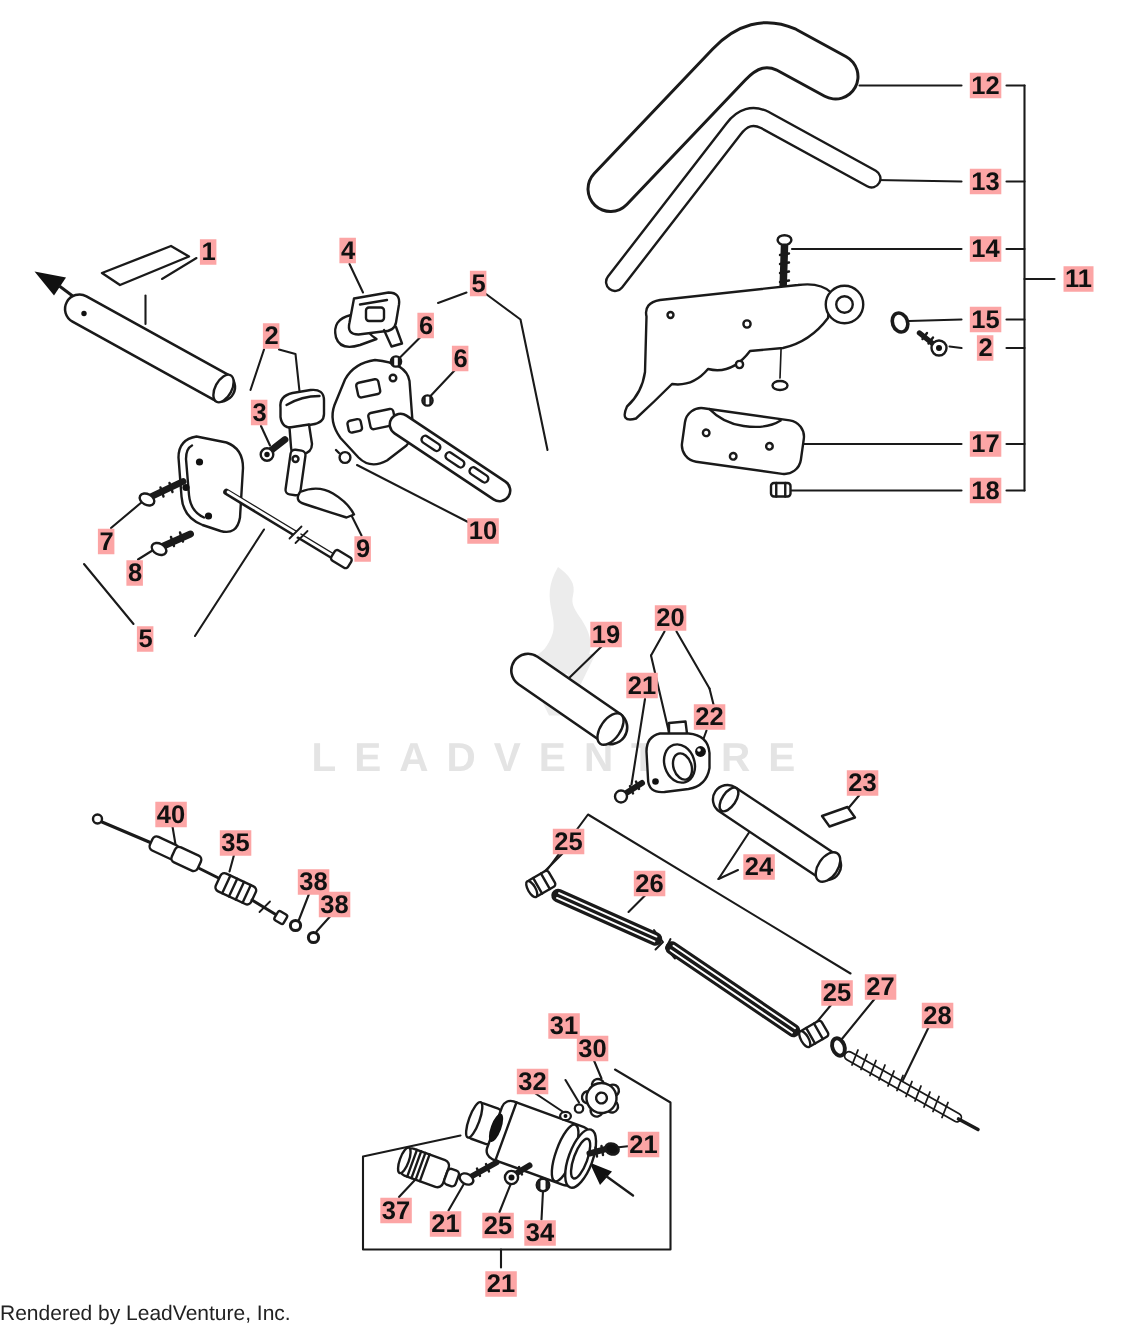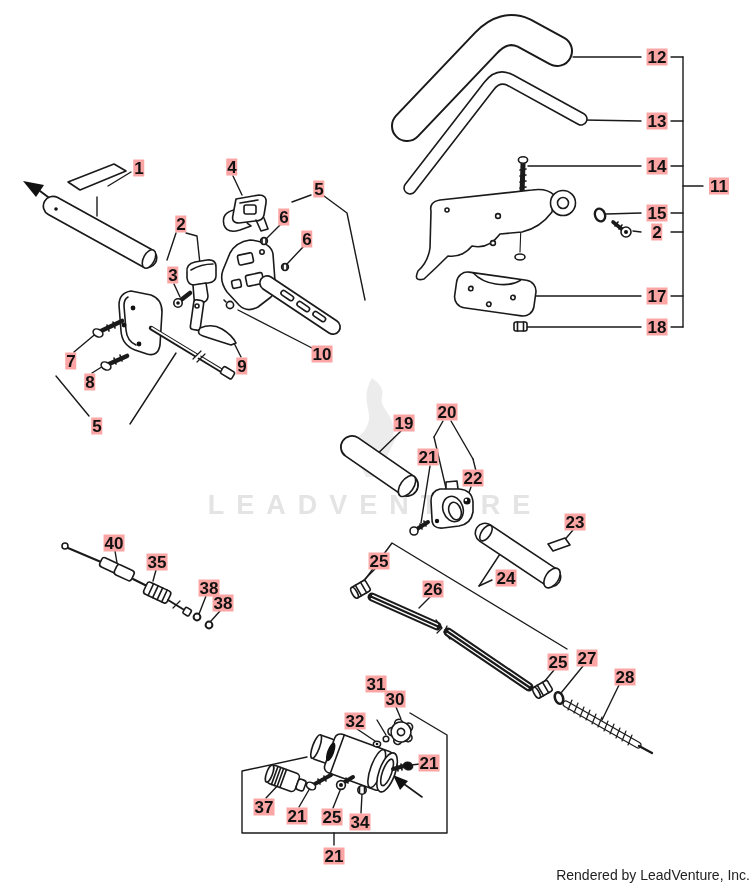--- a/index.html
+++ b/index.html
@@ -3,21 +3,21 @@
 <meta charset="utf-8">
 <style>
   html,body{margin:0;padding:0;background:#fff;}
   .stage{position:relative;width:750px;height:887px;background:#fff;overflow:hidden;
          font-family:"Liberation Sans",sans-serif;}
   svg{position:absolute;left:0;top:0;}
   .labels{position:absolute;left:0;top:0;width:750px;height:887px;}
   .callout{position:absolute;transform:translate(-50%,-50%);
            font:bold 17px "Liberation Sans",sans-serif;color:#111;
            background:#fca5a5;padding:0 1px;line-height:1;}
-  .footer{position:absolute;left:0;top:867px;width:750px;text-align:right;
+  .footer{position:absolute;left:0;top:867px;width:750px;text-align:left;
           font:14px "Liberation Sans",sans-serif;color:#222;letter-spacing:0;}
 </style>
 </head>
 <body>
 
 <div class="stage">
 
 <svg width="750" height="887" viewBox="0 0 750 887">
   <g fill="none" stroke="#1a1a1a" stroke-width="1.6" stroke-linecap="round" stroke-linejoin="round">
 

